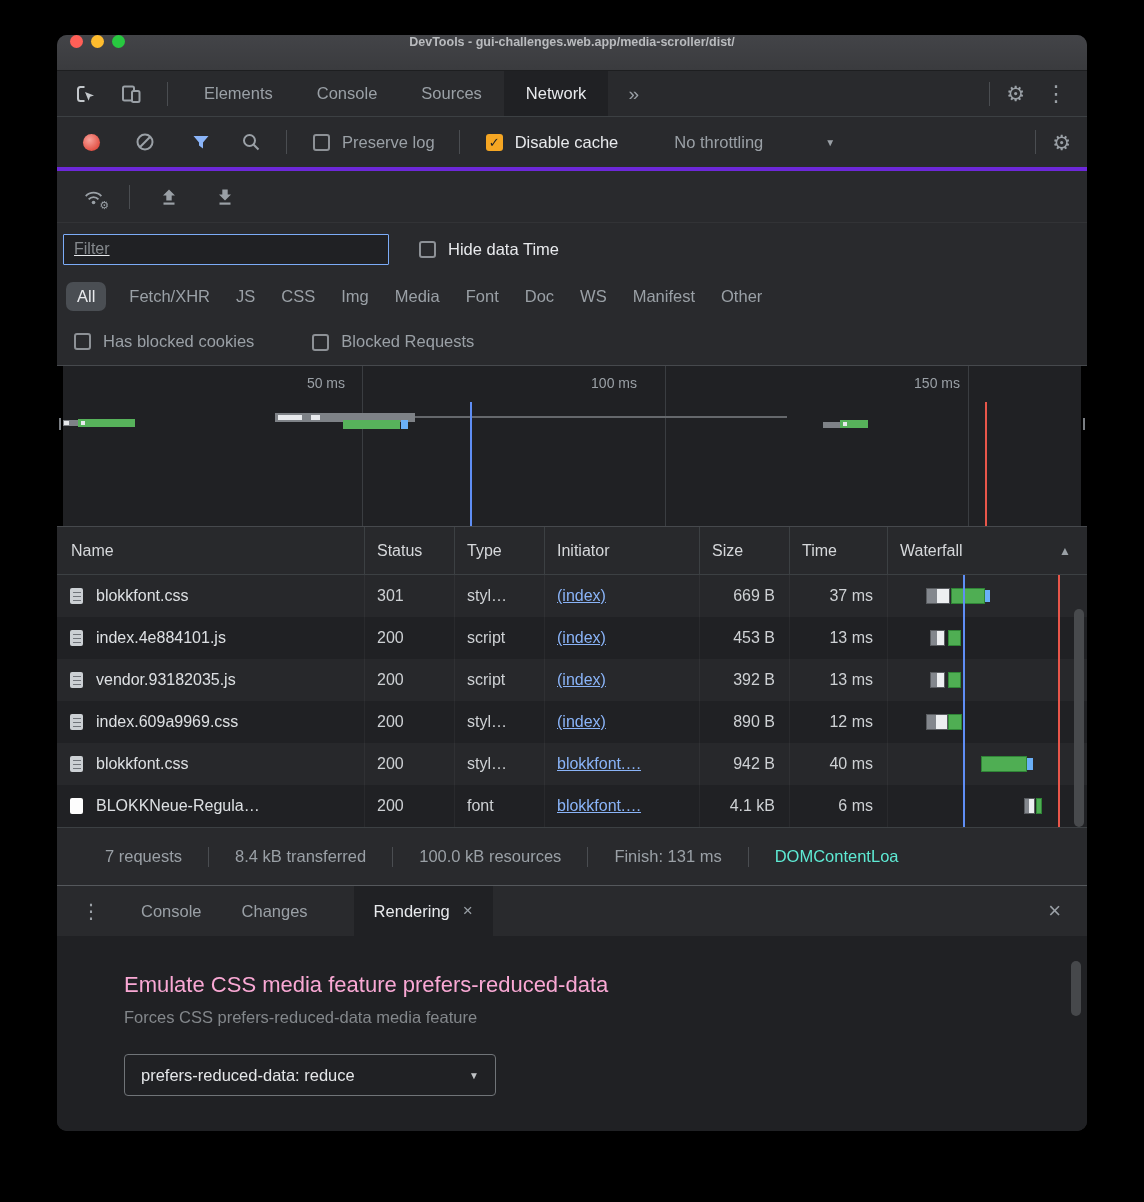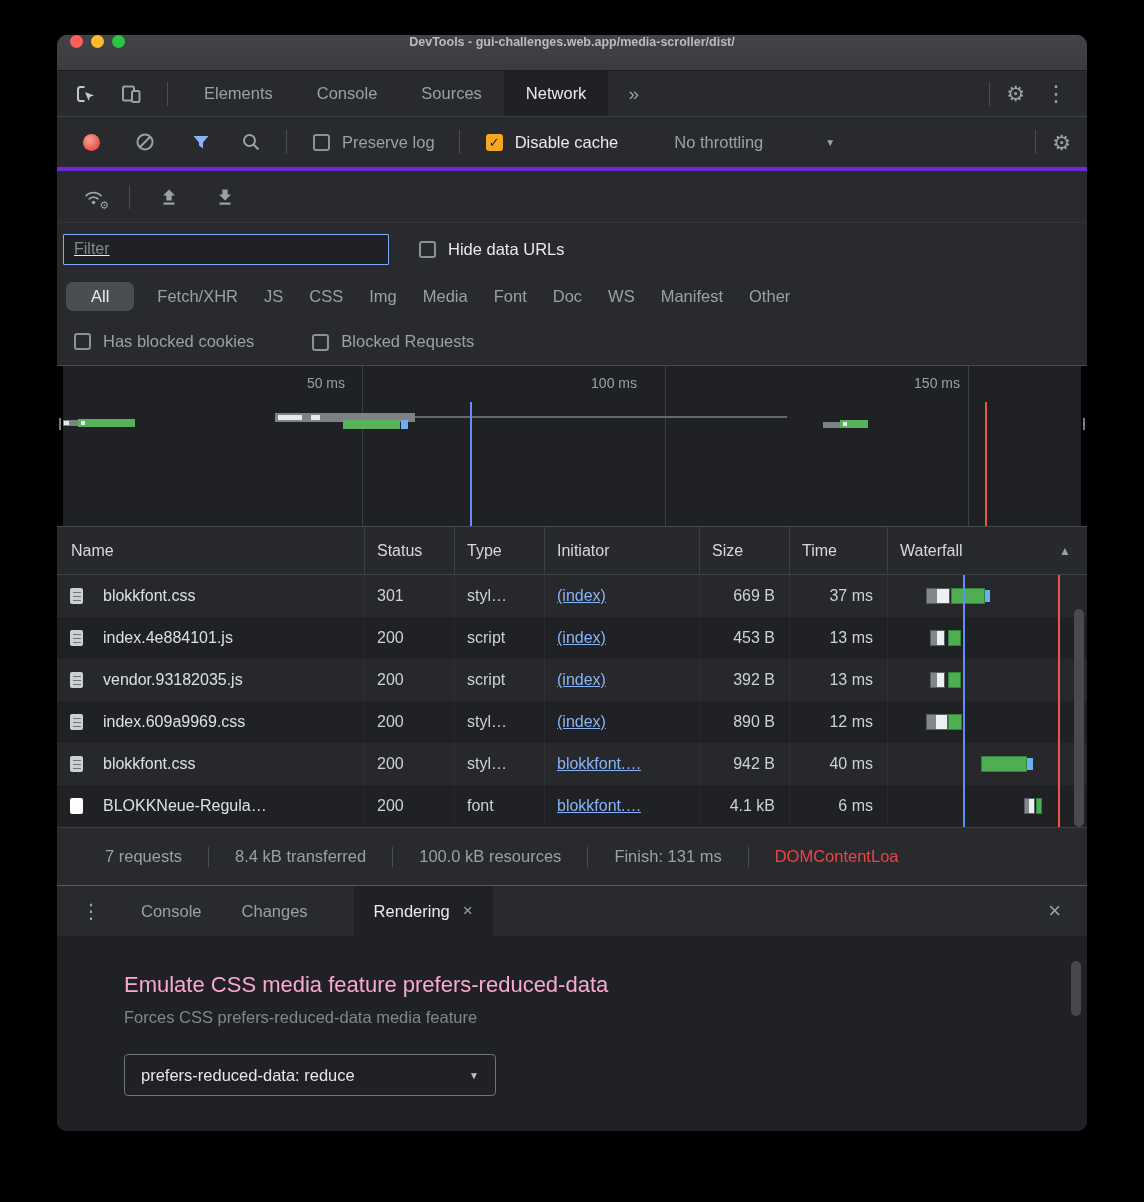--- a/index.html
+++ b/index.html
@@ -49,21 +49,21 @@
 
   
   .filterrow{height:52px;display:flex;align-items:center;flex:0 0 auto;}
   .filterinput{margin-left:6px;width:326px;height:31px;background:#202124;border:1.5px solid #7cacf8;border-radius:1px;
     color:#e8eaed;font-size:16px;padding:0 10px;outline:none;font-family:inherit;text-decoration:underline;}
   .filterinput::placeholder{color:#85898d;}
 
   
   .chipsrow{height:42px;display:flex;align-items:center;padding-left:9px;flex:0 0 auto;}
   .chip{font-size:16.5px;color:#9aa0a6;margin-right:26px;cursor:pointer;white-space:nowrap;}
-  .chip.selected{background:#4a4e53;color:#e8eaed;padding:5px 25px;border-radius:7px;margin-right:23px;}
+  .chip.selected{background:#4a4e53;color:#e8eaed;padding:5px 11px;border-radius:7px;margin-right:23px;}
 
   
   .cbrow{height:48px;display:flex;align-items:center;padding-left:17px;flex:0 0 auto;}
   .cbrow .group{display:flex;align-items:center;}
   .cbrow .group+.group{margin-left:58px;align-items:flex-end;}
 
   
   .overview{position:relative;height:162px;background:#202124;border-top:1px solid #46494d;border-bottom:1px solid #46494d;flex:0 0 auto;overflow:hidden;}
   .ovgrid{position:absolute;top:0;bottom:0;width:1px;background:#3a3d41;}
   .ovlabel{position:absolute;top:9px;font-size:14px;color:#9aa0a6;}
@@ -85,21 +85,21 @@
   .gridhead{display:flex;height:48px;background:#28292c;border-bottom:1px solid #3c4043;font-size:16px;color:#d6d8db;}
   .gc{display:flex;align-items:center;padding-left:12px;border-right:1px solid #3c4043;cursor:pointer;}
   .w-name{width:308px;padding-left:14px;}
   .w-status{width:90px}.w-type{width:90px}.w-init{width:155px}.w-size{width:90px}.w-time{width:98px}
   .gc.wfh{flex:1;border-right:none;position:relative;}
   .sort{position:absolute;right:16px;font-size:12px;color:#9aa0a6;}
   .gridbody{position:relative;background:#202124;}
   .row{display:flex;height:42px;font-size:16px;color:#ced1d4;cursor:pointer;}
   .row.alt{background:#27282b;}
   .row>div{display:flex;align-items:center;padding-left:12px;border-right:1px solid rgba(255,255,255,.045);}
-  .row .namec{gap:20px;padding-left:13px;color:#dde0e3;overflow:hidden;white-space:nowrap;}
+  .row .namec{gap:13px;padding-left:13px;color:#dde0e3;overflow:hidden;white-space:nowrap;}
   .doc{width:13px;height:16px;background:#ccd0d4;border-radius:2px;position:relative;flex:0 0 auto;}
   .doc::after{content:"";position:absolute;left:2.5px;right:2.5px;top:3.5px;height:9px;
     background:repeating-linear-gradient(#6e7control 0 0);background:repeating-linear-gradient(180deg,#6e7control,#6e7control);}
   .doc.lines::after{background:repeating-linear-gradient(180deg,#70747a 0 1.5px,transparent 1.5px 4px);}
   .doc.plain{background:#fdfdfd;}
   .initc a{color:#8ab4f8;text-decoration:underline;cursor:pointer;white-space:nowrap;overflow:hidden;}
   .numc{justify-content:flex-end;padding-right:14px !important;}
   .wfc{flex:1;position:relative;border-right:none !important;}
   .wfseg{position:absolute;top:13px;height:16px;}
   .wfseg.stalled{background:linear-gradient(90deg,#83878d 0 45%,#edeff1 45%);border:1px solid #595c60;}
@@ -107,21 +107,21 @@
   .wfseg.recv{background:#6ab0f8;top:15px;height:12px;}
   .bodyline{position:absolute;top:0;bottom:0;width:2px;}
   .bodyline.dcl{background:#5f8ef5;}
   .bodyline.load{background:#e8564a;}
   .tscroll{position:absolute;right:3px;top:34px;width:10px;height:218px;background:#484a4d;border-radius:5px;cursor:pointer;}
 
   
   .summary{height:58px;display:flex;align-items:center;font-size:16.5px;color:#9aa0a6;padding-left:48px;
     border-top:1px solid #3c4043;flex:0 0 auto;white-space:nowrap;overflow:hidden;}
   .sdiv{width:1px;height:20px;background:#4a4d51;margin:0 26px;flex:0 0 auto;}
-  .sdcl{color:#ef4444;}
+  .sdcl{color:#5eead4;}
 
   
   .drawer{flex:1;display:flex;flex-direction:column;border-top:1px solid #55585c;min-height:0;}
   .drawerbar{height:50px;display:flex;align-items:center;flex:0 0 auto;}
   .ddots{font-size:20px;color:#9aa0a6;padding:0 20px 0 24px;cursor:pointer;line-height:1;}
   .dtab{height:100%;display:flex;align-items:center;padding:0 20px;font-size:16.5px;color:#9aa0a6;cursor:pointer;}
   .dtab.active{background:#202124;color:#e8eaed;margin-left:26px;gap:13px;}
   .dtab .x{color:#9aa0a6;font-size:17px;}
   .dclose{margin-left:auto;margin-right:26px;font-size:22px;color:#9aa0a6;cursor:pointer;line-height:1;}
   .drawercontent{flex:1;background:#202124;position:relative;overflow:hidden;}
@@ -236,21 +236,21 @@
       <svg width="20" height="20" viewBox="0 0 20 20">
           <path d="M10 13.5 L16 7.5 H12.7 V2.5 H7.3 V7.5 H4 Z" fill="#9aa0a6"></path>
           <rect x="4.5" y="15.5" width="11" height="2.2" fill="#9aa0a6"></rect>
         </svg>
     </span>
   </div>
 
   <div class="filterrow">
     <input class="filterinput" type="text" placeholder="Filter" style="">
     <span class="checkbox" style="margin-left:30px"></span>
-    <span class="cblabel bright">Hide data URLs</span>
+    <span class="cblabel bright">Hide data Time</span>
   </div>
 
   <div class="chipsrow">
     <span class="chip selected">All</span>
     <span class="chip">Fetch/XHR</span>
     <span class="chip">JS</span>
     <span class="chip">CSS</span>
     <span class="chip">Img</span>
     <span class="chip">Media</span>
     <span class="chip">Font</span>

